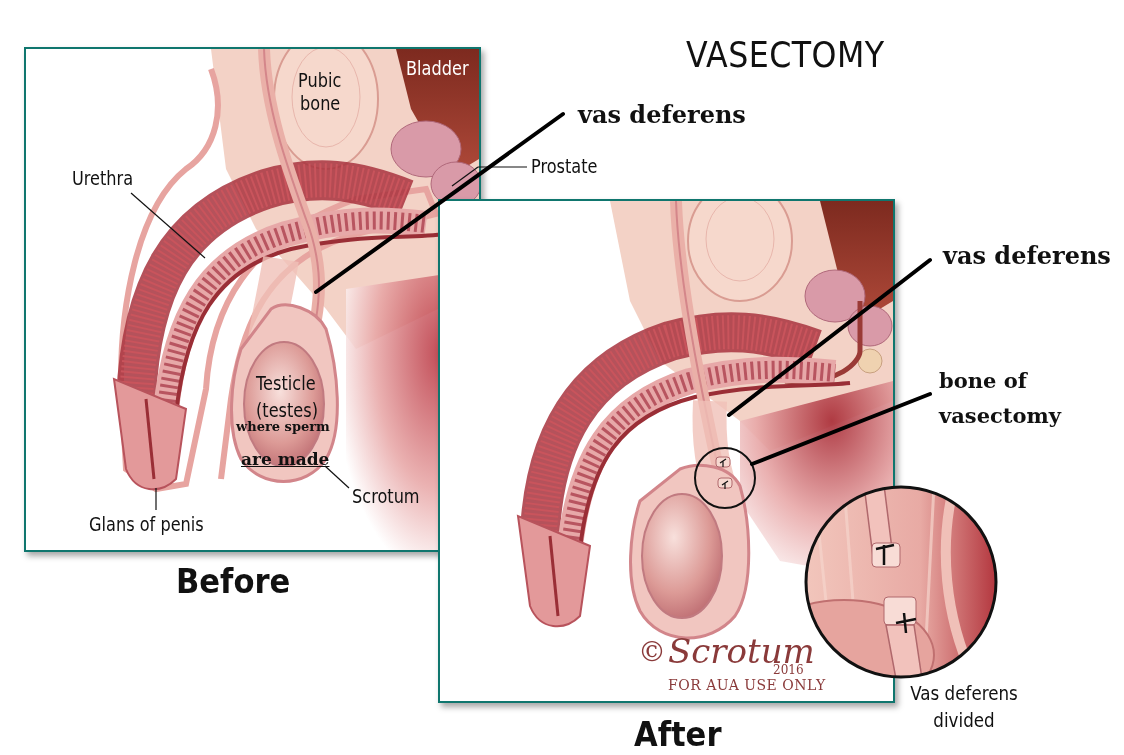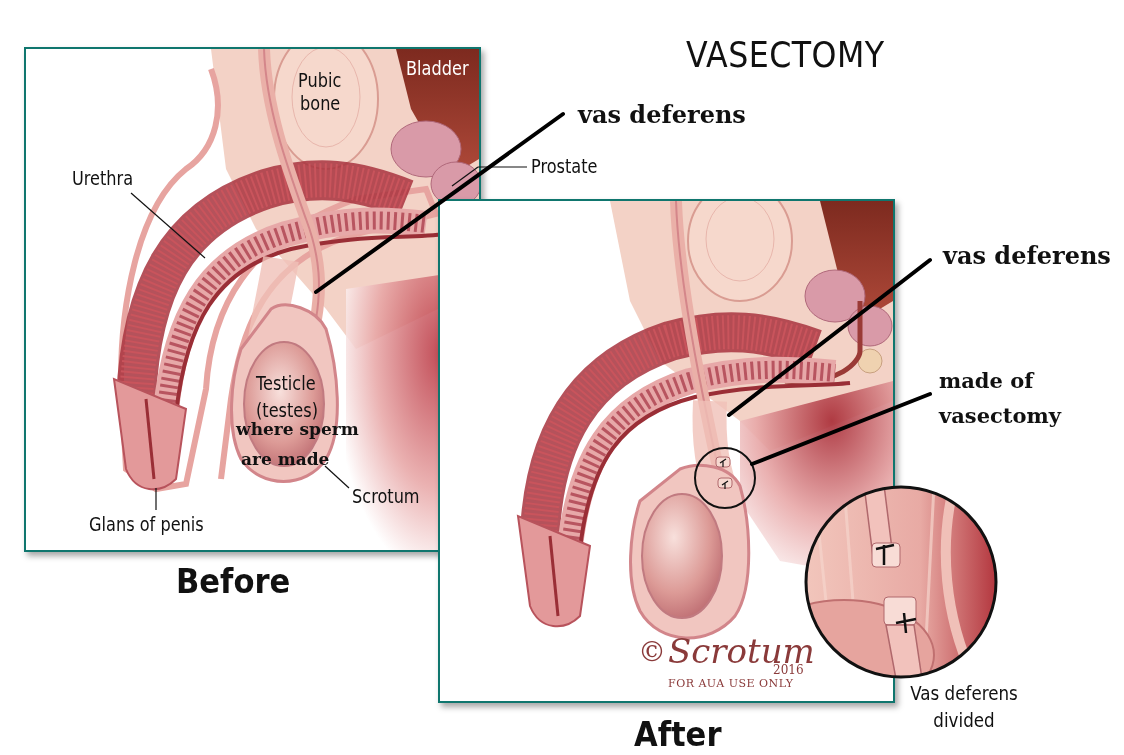--- a/index.html
+++ b/index.html
@@ -75,22 +75,22 @@
 
     <ellipse cx="258" cy="355" rx="40" ry="62" fill="url(#bTest)" stroke="#c17a80" stroke-width="2"></ellipse>
   </svg>
 
   <div class="abs lbl lbl-w" style="left:380px; top:8px;">Bladder</div>
   <div class="abs lbl" style="left:272px; top:20px;">Pubic</div>
   <div class="abs lbl" style="left:274px; top:43px;">bone</div>
   <div class="abs lbl" style="left:46px; top:118px;">Urethra</div>
   <div class="abs lbl" style="left:230px; top:323px;">Testicle</div>
   <div class="abs lbl" style="left:230px; top:350px;">(testes)</div>
-  <div class="abs serif-lbl" style="left:210px; top:370px; font-size:17px;">where sperm</div>
-  <div class="abs serif-lbl" style="left:215px; top:400px; font-size:17px;">are made</div>
+  <div class="abs serif-lbl" style="left:210px; top:370px; font-size:13px;">where sperm</div>
+  <div class="abs serif-lbl" style="left:215px; top:400px; font-size:17px;text-decoration:underline;">are made</div>
   <div class="abs lbl" style="left:326px; top:436px;">Scrotum</div>
   <div class="abs lbl" style="left:63px; top:464px;">Glans of penis</div>
 </div>
 
 <svg class="abs" style="left:0; top:0; pointer-events:none;" width="1124" height="755">
   <line x1="131" y1="193" x2="205" y2="258" stroke="#111" stroke-width="1.2"></line>
   <line x1="156" y1="488" x2="156" y2="510" stroke="#111" stroke-width="1.2"></line>
   <line x1="325" y1="466" x2="349" y2="488" stroke="#111" stroke-width="1.2"></line>
   <line x1="478" y1="167" x2="527" y2="167" stroke="#111" stroke-width="1.2"></line>
   <line x1="452" y1="186" x2="478" y2="167" stroke="#111" stroke-width="1.2"></line>
@@ -149,21 +149,21 @@
     <circle cx="285" cy="277" r="30" fill="none" stroke="#111" stroke-width="2"></circle>
     <rect x="276" y="256" width="14" height="10" rx="3" fill="#f6d8d0" stroke="#b0686c"></rect>
     <rect x="278" y="277" width="14" height="10" rx="3" fill="#f6d8d0" stroke="#b0686c"></rect>
     <path d="M280 262 L286 258 M283 260 L283 266" stroke="#111" stroke-width="1.2"></path>
     <path d="M282 284 L288 280 M285 282 L285 288" stroke="#111" stroke-width="1.2"></path>
   </svg>
 
   <div class="abs sig" style="left:198px; top:434px; font-size:28px;">©</div>
   <div class="abs sig" style="left:228px; top:430px; font-size:34px;">Scrotum</div>
   <div class="abs sig" style="left:333px; top:462px; font-size:12px; font-style:normal;">2016</div>
-  <div class="abs sig" style="left:228px; top:476px; font-size:11px; font-style:normal; letter-spacing:0.5px;">FOR AUA USE ONLY</div>
+  <div class="abs sig" style="left:228px; top:476px; font-size:14px; font-style:normal; letter-spacing:0.5px;">FOR AUA USE ONLY</div>
 </div>
 
 <svg class="abs" style="left:804px; top:485px;" width="194" height="194" viewBox="0 0 194 194">
   <defs>
     <clipPath id="insetClip">
         <circle cx="97" cy="97" r="95"></circle>
       </clipPath>
     <linearGradient id="insetBg" x1="0" y1="0" x2="1" y2="0">
       <stop offset="0" stop-color="#f2c6bc"></stop>
         <stop offset="0.6" stop-color="#e8aaa4"></stop>
@@ -187,21 +187,21 @@
   <circle cx="97" cy="97" r="95" fill="none" stroke="#111" stroke-width="3"></circle>
 </svg>
 
 <svg class="abs" style="left:0; top:0; pointer-events:none;" width="1124" height="755">
   <line x1="316" y1="292" x2="563" y2="114" stroke="#000" stroke-width="4" stroke-linecap="round"></line>
   <line x1="729" y1="415" x2="930" y2="260" stroke="#000" stroke-width="4" stroke-linecap="round"></line>
   <line x1="752" y1="464" x2="930" y2="394" stroke="#000" stroke-width="4" stroke-linecap="round"></line>
 </svg>
 
 <div class="abs serif-lbl" style="left:943px; top:241px; font-size:24px;">vas deferens</div>
-<div class="abs serif-lbl" style="left:939px; top:368px; font-size:21px;">made of</div>
+<div class="abs serif-lbl" style="left:939px; top:368px; font-size:21px;">bone of</div>
 <div class="abs serif-lbl" style="left:939px; top:403px; font-size:21px;">vasectomy</div>
 
 <div class="abs divided" style="left:899px; top:680px;">
   <div>Vas deferens</div>
   <div>divided</div>
 </div>
 
 <div class="abs caption" style="left:176px; top:561px;">Before</div>
 <div class="abs caption" style="left:634px; top:714px;">After</div>
 

